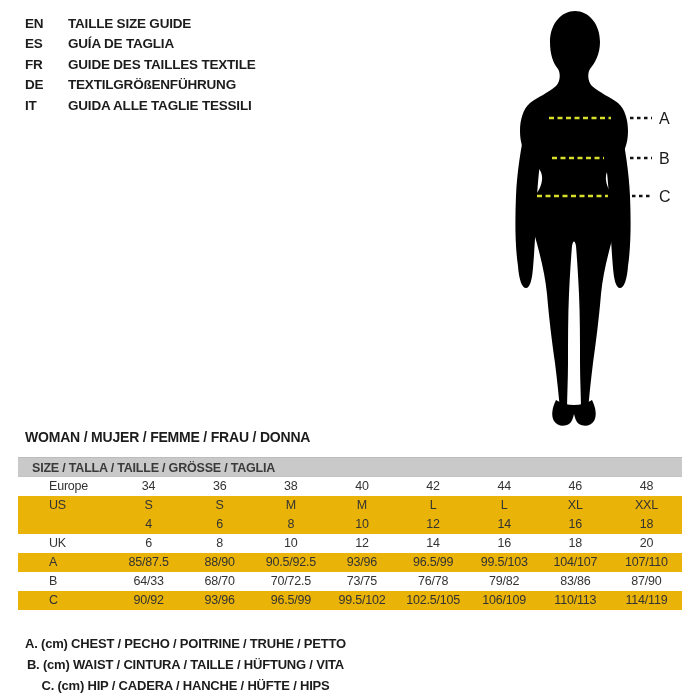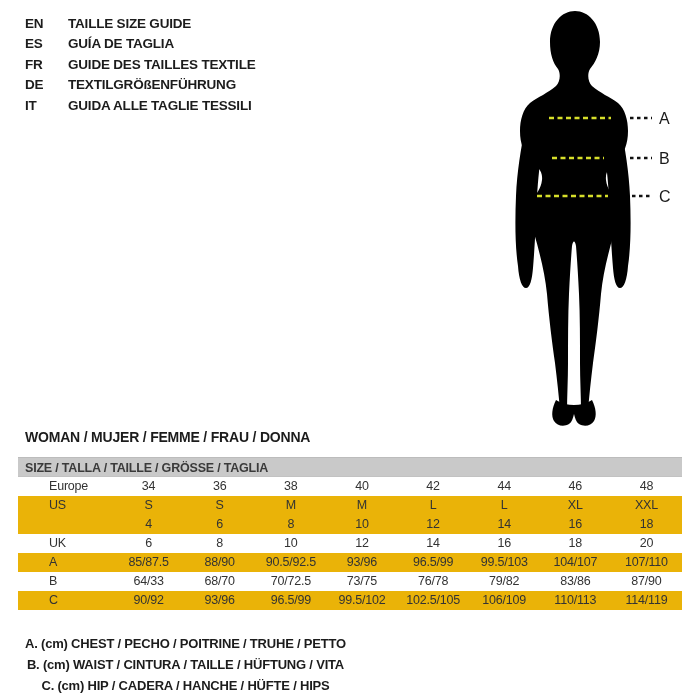--- a/index.html
+++ b/index.html
@@ -19,21 +19,21 @@
   .lang-title{white-space:nowrap;}
   
   .figure-svg{position:absolute;left:0;top:0;width:700px;height:700px;}
   
   .section-title{position:absolute;left:25px;top:429px;font-size:14px;font-weight:bold;color:#1c1c1c;white-space:nowrap;}
   
   .size-table{position:absolute;left:18px;top:457px;width:664px;font-size:12.5px;color:#333;}
   .thead{
     height:20px;line-height:20px;background:#c9c9c9;
     border-top:1px solid #bcbcbc;border-bottom:1px solid #c2c2c2;
-    box-sizing:border-box;padding-left:7px;font-weight:bold;color:#3a3a3a;font-size:12.5px;
+    box-sizing:border-box;padding-left:14px;font-weight:bold;color:#3a3a3a;font-size:12.5px;
     white-space:nowrap;
   }
   .trow{display:grid;grid-template-columns:95px repeat(8,1fr);height:19px;line-height:19px;}
   .trow.shaded{background:#eab308;}
   .tcell{text-align:center;white-space:nowrap;overflow:visible;}
   .tcell.tlabel{text-align:left;padding-left:7px;margin-left:24px;}
   
   .legend-block{position:absolute;left:25px;top:633px;}
   .legend-line{font-size:13px;font-weight:bold;color:#1c1c1c;line-height:21px;white-space:nowrap;text-align:center;}
 </style>

